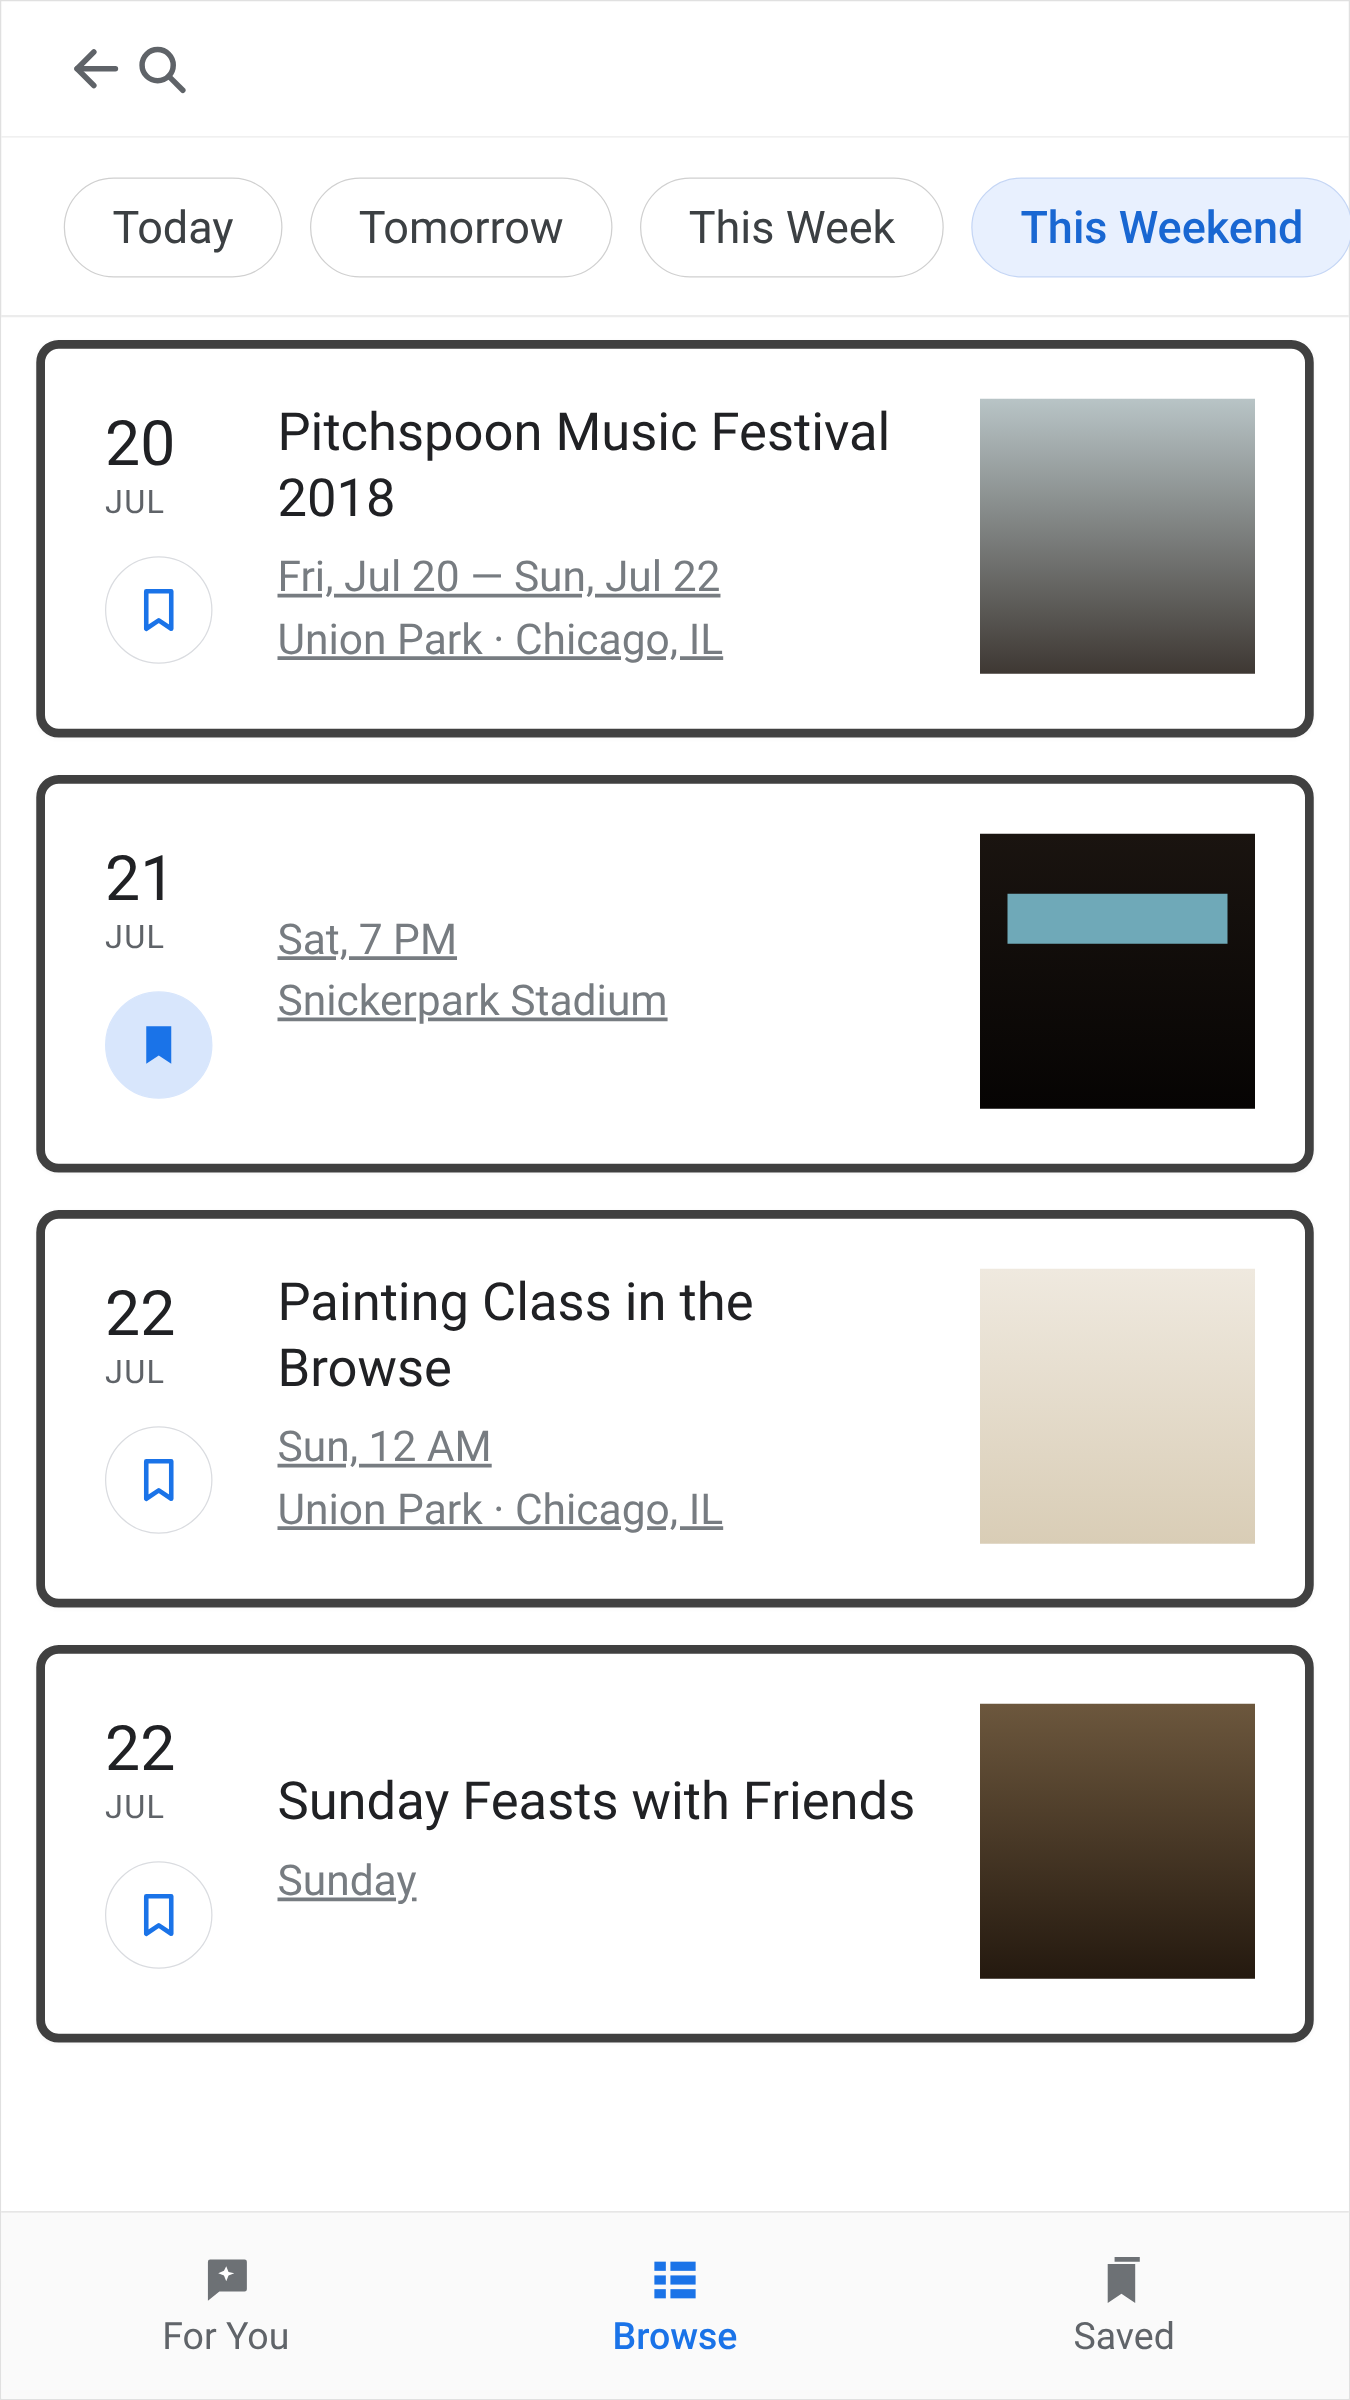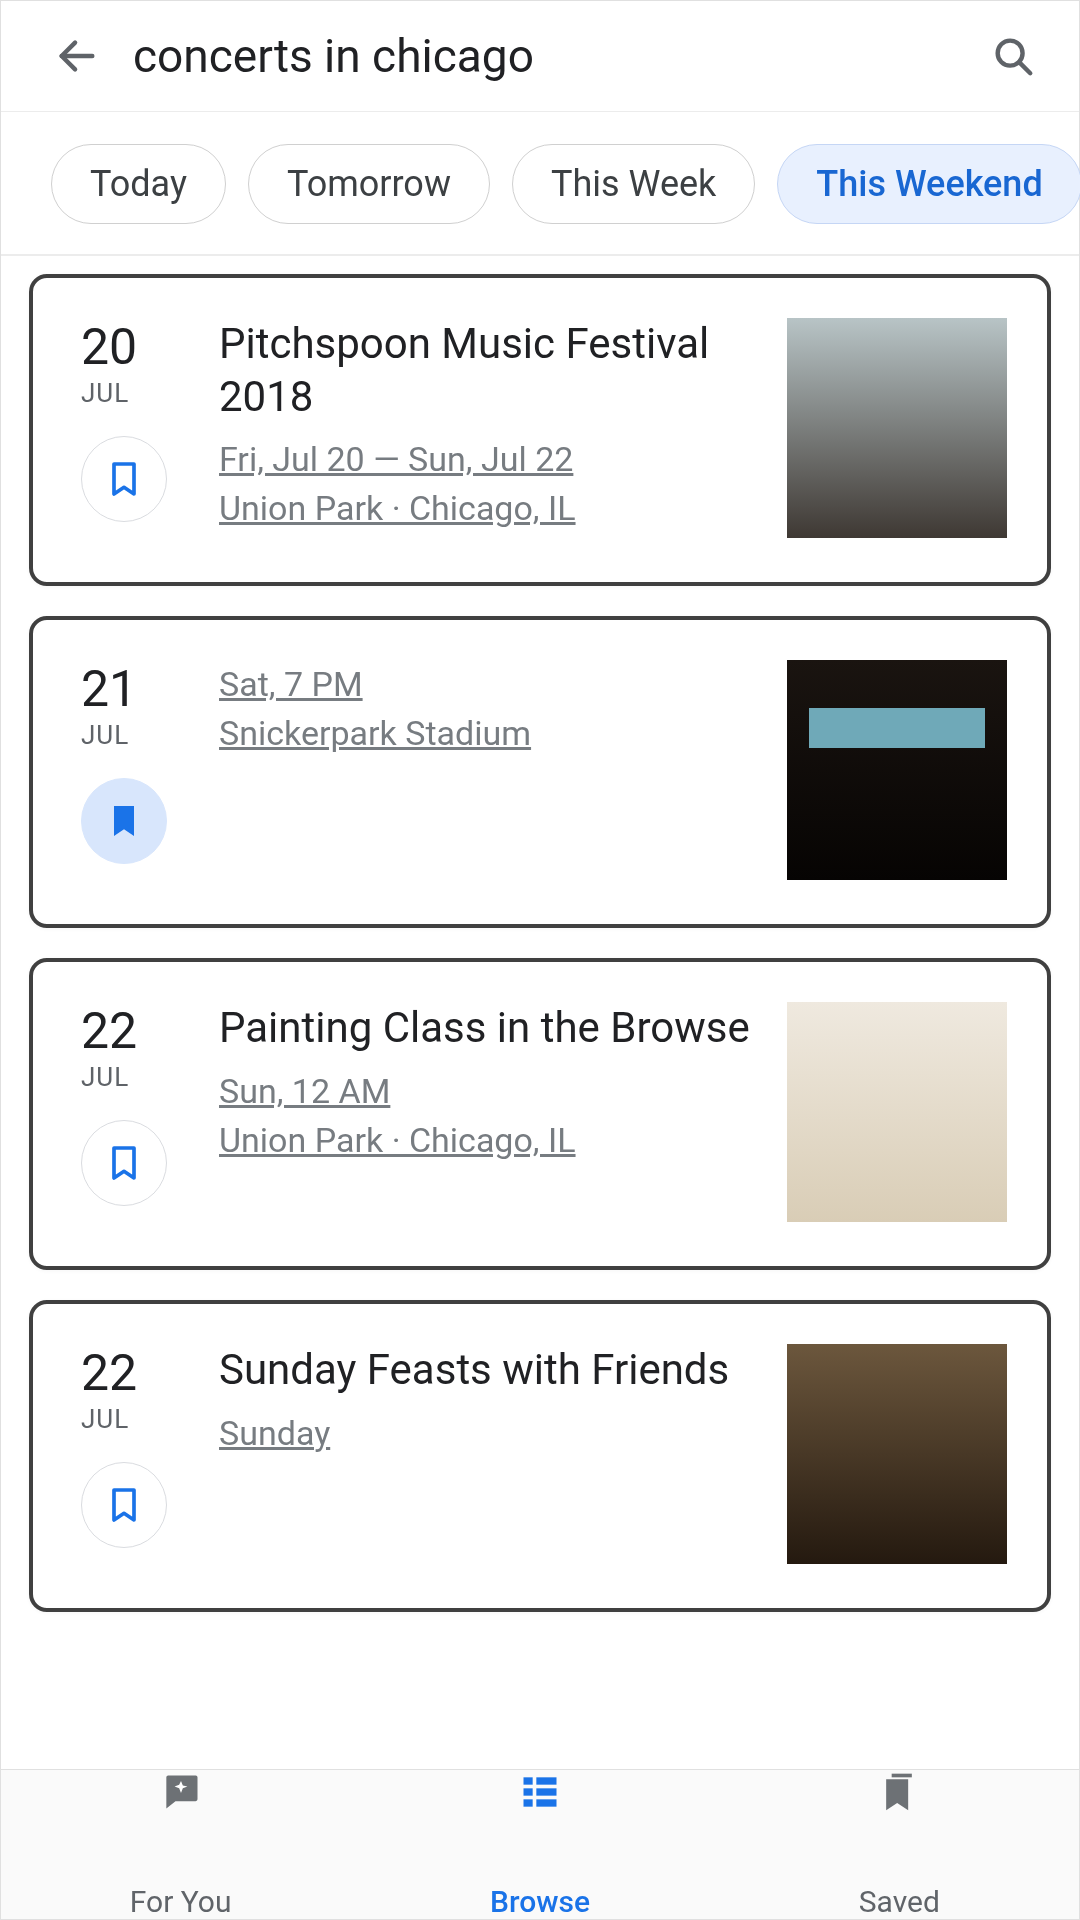--- a/index.html
+++ b/index.html
@@ -58,27 +58,27 @@
   }
 
   
   .list {
     flex: 1;
     overflow: hidden;
     padding: 18px 28px 0 28px;
     background: #fff;
   }
   .card {
-    border: 4px solid #404040;
+    border: 7px solid #404040;
     border-radius: 18px;
     box-shadow: 0 1px 4px rgba(0,0,0,0.04);
     padding: 40px 40px 44px 48px;
     margin-bottom: 30px;
     display: flex;
-    align-items: flex-start;
+    align-items: center;
   }
   .date-col {
     width: 120px;
     display: flex;
     flex-direction: column;
     align-items: flex-start;
     margin-right: 18px;
   }
   .day-num { font-size: 50px; color: #202124; font-weight: 400; }
   .month { font-size: 26px; color: #5f6368; letter-spacing: 1px; margin-top: 2px; }
@@ -130,42 +130,41 @@
     display: flex;
     height: 150px;
     border-top: 1px solid #e0e0e0;
     background: #fafafa;
   }
   .nav-item {
     flex: 1;
     display: flex;
     flex-direction: column;
     align-items: center;
-    justify-content: space-between;
+    justify-content: center;
     gap: 6px;
   }
   .nav-label {
     font-size: 30px;
     color: #606469;
   }
   .nav-item.active .nav-label { color: #1a73e8; font-weight: 500; }
 </style>
 </head>
 <body>
 
 <div class="app">
 
   <div class="header">
     <div class="back-btn">
       <svg width="46" height="46" viewBox="0 0 24 24" fill="none" stroke="#5f6368" stroke-width="2.3" stroke-linecap="round" stroke-linejoin="round">
           <line x1="20" y1="12" x2="4" y2="12"></line>
           <polyline points="11 5 4 12 11 19"></polyline>
         </svg>
     </div>
-    <div class="search-query">concerts in chicago</div>
     <div class="search-btn">
       <svg width="46" height="46" viewBox="0 0 24 24" fill="none" stroke="#5f6368" stroke-width="2.3" stroke-linecap="round">
           <circle cx="10.5" cy="10.5" r="6.5"></circle>
           <line x1="21" y1="21" x2="15.2" y2="15.2"></line>
         </svg>
     </div>
   </div>
 
   <div class="filters">
     <div class="chip">Today</div>

